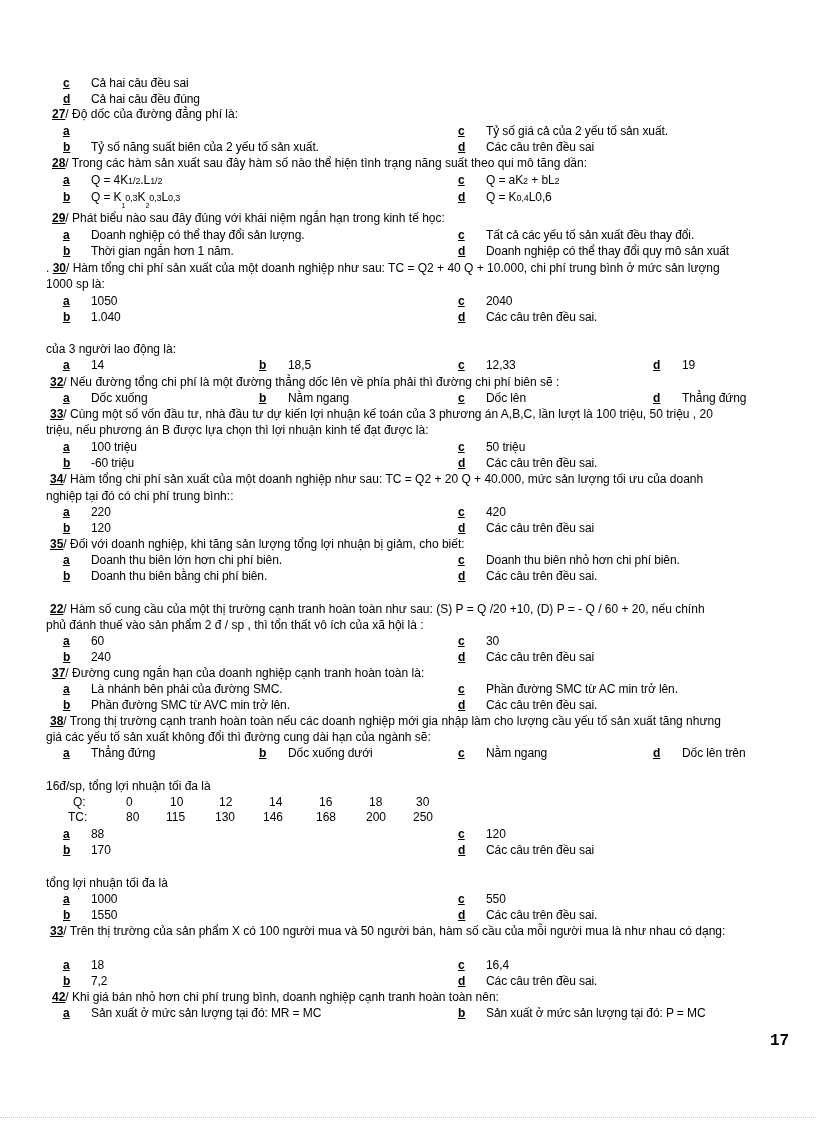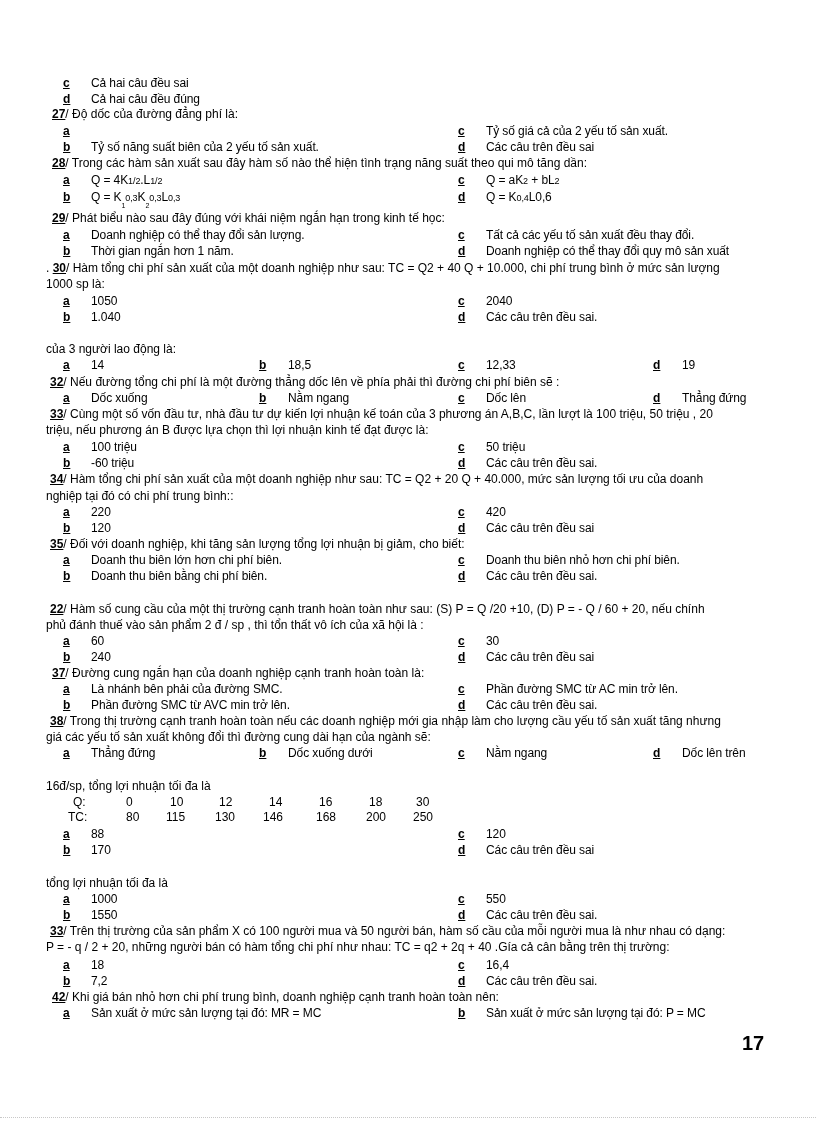--- a/index.html
+++ b/index.html
@@ -4,22 +4,22 @@
 <style>
   html, body { margin:0; padding:0; background:#ffffff; }
   body { width:816px; height:1123px; position:relative; overflow:hidden;
          font-family:"Liberation Sans", sans-serif; color:#000; }
   .page { position:absolute; left:0; top:0; width:816px; height:1123px; }
   .line { position:absolute; font-size:12px; line-height:15px; white-space:nowrap; }
   .lbl { position:absolute; font-weight:bold; text-decoration:underline; font-size:12px; line-height:15px; }
   .txt { position:absolute; font-size:12px; line-height:15px; white-space:nowrap; letter-spacing:-0.1px; }
   .qn { font-weight:bold; text-decoration:underline; }
   sub, sup { font-size:8px; }
-  .pagenum { position:absolute; left:742px; top:1032px; font-family:Liberation Sans, sans-serif;
-             font-weight:bold; font-size:20px; }
+  .pagenum { position:absolute; left:770px; top:1032px; font-family:Liberation Mono, monospace;
+             font-weight:bold; font-size:16px; }
   .dotted { position:absolute; left:0; top:1117px; width:816px; border-top:1px dotted #c8c8c8; }
   .tbl { position:absolute; font-size:12px; line-height:15px; }
   .tbl span { position:absolute; white-space:nowrap; }
 </style>
 </head>
 <body>
 
 <div class="page">
 
   <span class="lbl" style="left:63px;top:76px">c</span>
@@ -183,21 +183,20 @@
   <span class="lbl" style="left:63px;top:892px">a</span>
   <span class="txt" style="left:91px;top:892px">1000</span>
   <span class="lbl" style="left:458px;top:892px">c</span>
   <span class="txt" style="left:486px;top:892px">550</span>
   <span class="lbl" style="left:63px;top:908px">b</span>
   <span class="txt" style="left:91px;top:908px">1550</span>
   <span class="lbl" style="left:458px;top:908px">d</span>
   <span class="txt" style="left:486px;top:908px">Các câu trên đều sai.</span>
 
   <div class="line" style="left:50px;top:924px"><span class="qn">33</span>/ <span>Trên thị trường của sản phẩm X có 100 người mua và 50 người bán, hàm số cầu của mỗi người mua là như nhau có dạng:</span></div>
-  <div class="line" style="left:46px;top:940px">P = - q / 2 + 20, những người bán có hàm tổng chi phí như nhau: TC = q2 + 2q + 40 .Gía cả cân bằng trên thị trường:</div>
   <span class="lbl" style="left:63px;top:958px">a</span>
   <span class="txt" style="left:91px;top:958px">18</span>
   <span class="lbl" style="left:458px;top:958px">c</span>
   <span class="txt" style="left:486px;top:958px">16,4</span>
   <span class="lbl" style="left:63px;top:974px">b</span>
   <span class="txt" style="left:91px;top:974px">7,2</span>
   <span class="lbl" style="left:458px;top:974px">d</span>
   <span class="txt" style="left:486px;top:974px">Các câu trên đều sai.</span>
 
   <div class="line" style="left:52px;top:990px"><span class="qn">42</span>/ <span>Khi giá bán nhỏ hơn chi phí trung bình, doanh nghiệp cạnh tranh hoàn toàn nên:</span></div>

